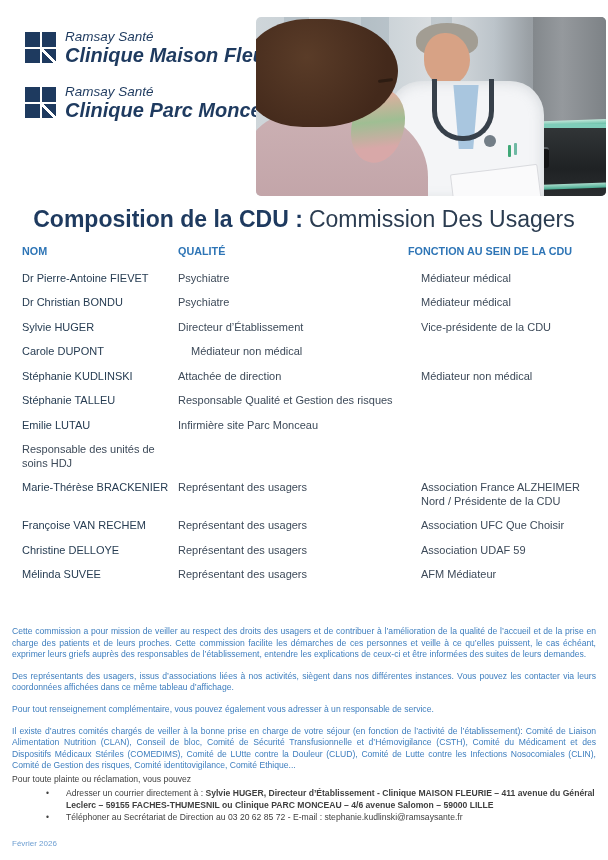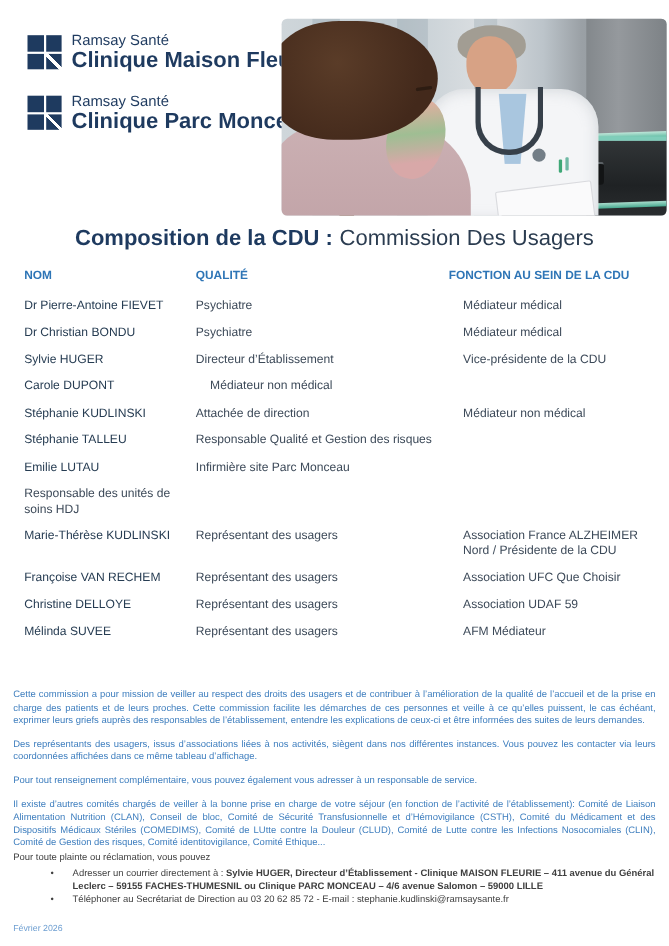--- a/index.html
+++ b/index.html
@@ -15,21 +15,21 @@
   body{font-family:"Liberation Sans",sans-serif;}
   .page{position:relative;width:608px;height:860px;background:#fff;overflow:hidden;}
 
   
   .logo{position:absolute;left:25px;display:flex;align-items:center;gap:9px;}
   .logo.first{top:29px;}
   .logo.second{top:84px;}
   .logo-mark{width:31px;height:31px;display:grid;grid-template-columns:1fr 1fr;grid-template-rows:1fr 1fr;gap:2px;flex:0 0 auto;}
   .logo-cell{background:var(--navy);}
   .logo-cell.tri{background:linear-gradient(45deg,var(--navy) 41%,#fff 41%,#fff 57%,var(--navy) 57%);}
-  .logo-text{display:flex;flex-direction:column;line-height:1.12;}
+  .logo-text{display:flex;flex-direction:column;line-height:1.12;font-style:italic;}
   .logo-brand{font-size:13.5px;color:var(--navy);font-weight:400;}
   .logo-clinic{font-size:20px;color:var(--navy);font-weight:700;}
 
   
   .photo{position:absolute;left:256px;top:17px;width:350px;height:179px;border-radius:5px;overflow:hidden;background:linear-gradient(90deg,#cfd6da 0%,#c2ccd2 28%,#dadee1 52%,#bcc4ca 68%,#9aa0a5 78%,#8e9397 100%);}
   .win-strip{position:absolute;top:0;bottom:0;background:rgba(140,155,165,.30);}
   .ws1{left:8%;width:7%;}
   .ws2{left:30%;width:8%;}
   .ws3{left:50%;width:6%;}
   .right-wall{position:absolute;right:0;top:0;bottom:0;width:21%;background:linear-gradient(90deg,#83888c,#95999d 40%,#7d8286);}
@@ -49,21 +49,21 @@
   .pen2{left:258px;top:126px;background:#6fb9a4;}
   .clipboard{position:absolute;left:196px;top:152px;width:88px;height:40px;background:#fafafb;border:1px solid #d9dade;transform:rotate(-7deg);border-radius:2px;}
 
   .w-strap{position:absolute;left:58px;top:104px;width:13px;height:90px;background:#7a5c42;transform:rotate(10deg);}
   .w-body{position:absolute;left:-14px;top:96px;width:186px;height:92px;background:linear-gradient(180deg,#cbb0b3,#c2a4a8);border-radius:54px 64px 0 0;}
   .w-scarf{position:absolute;left:96px;top:72px;width:52px;height:74px;background:linear-gradient(160deg,#dcb09f 15%,#9fbe93 45%,#d8a8a8 75%);border-radius:48%;transform:rotate(14deg);}
   .w-hair{position:absolute;left:-10px;top:2px;width:152px;height:108px;background:radial-gradient(circle at 40% 35%,#5a3c28,#43291b 70%);border-radius:46% 54% 58% 42%;}
   .w-glasses{position:absolute;left:122px;top:62px;width:15px;height:3px;background:#2d1c12;transform:rotate(-8deg);border-radius:2px;}
 
   
-  .title{position:absolute;left:0;top:206px;width:100%;text-align:center;font-size:20px;color:var(--navy);}
+  .title{position:absolute;left:0;top:206px;width:100%;text-align:center;font-size:23px;color:var(--navy);}
   .title .t-bold{font-weight:700;margin-right:6px;}
   .title .t-reg{font-weight:400;color:#2b3c50;}
 
   
   .cdu-table{position:absolute;left:22px;top:245px;width:576px;font-size:11px;color:var(--body-text);}
   .t-row{display:grid;grid-template-columns:156px 230px 1fr;column-gap:0;margin-bottom:11px;line-height:13.5px;}
   .t-head{color:var(--header-blue);font-weight:700;font-size:10.8px;margin-bottom:13px;}
   .c-nom{font-weight:400;color:#263c52;white-space:nowrap;}
   .c-fonction{white-space:pre-line;padding-left:13px;}
 
@@ -191,21 +191,21 @@
           <div class="c-qualite">Infirmière site Parc Monceau</div>
           <div class="c-fonction"></div>
         </div>
 
         <div class="t-row">
           <div class="c-qualite">Responsable des unités de soins HDJ</div>
           <div class="c-fonction"></div>
         </div>
 
         <div class="t-row">
-          <div class="c-nom">Marie-Thérèse KUDLINSKI</div>
+          <div class="c-nom">Marie-Thérèse BRACKENIER</div>
           <div class="c-qualite">Représentant des usagers</div>
           <div class="c-fonction">Association France ALZHEIMER
 Nord / Présidente de la CDU</div>
         </div>
 
         <div class="t-row">
           <div class="c-nom">Françoise VAN RECHEM</div>
           <div class="c-qualite">Représentant des usagers</div>
           <div class="c-fonction">Association UFC Que Choisir</div>
         </div>

